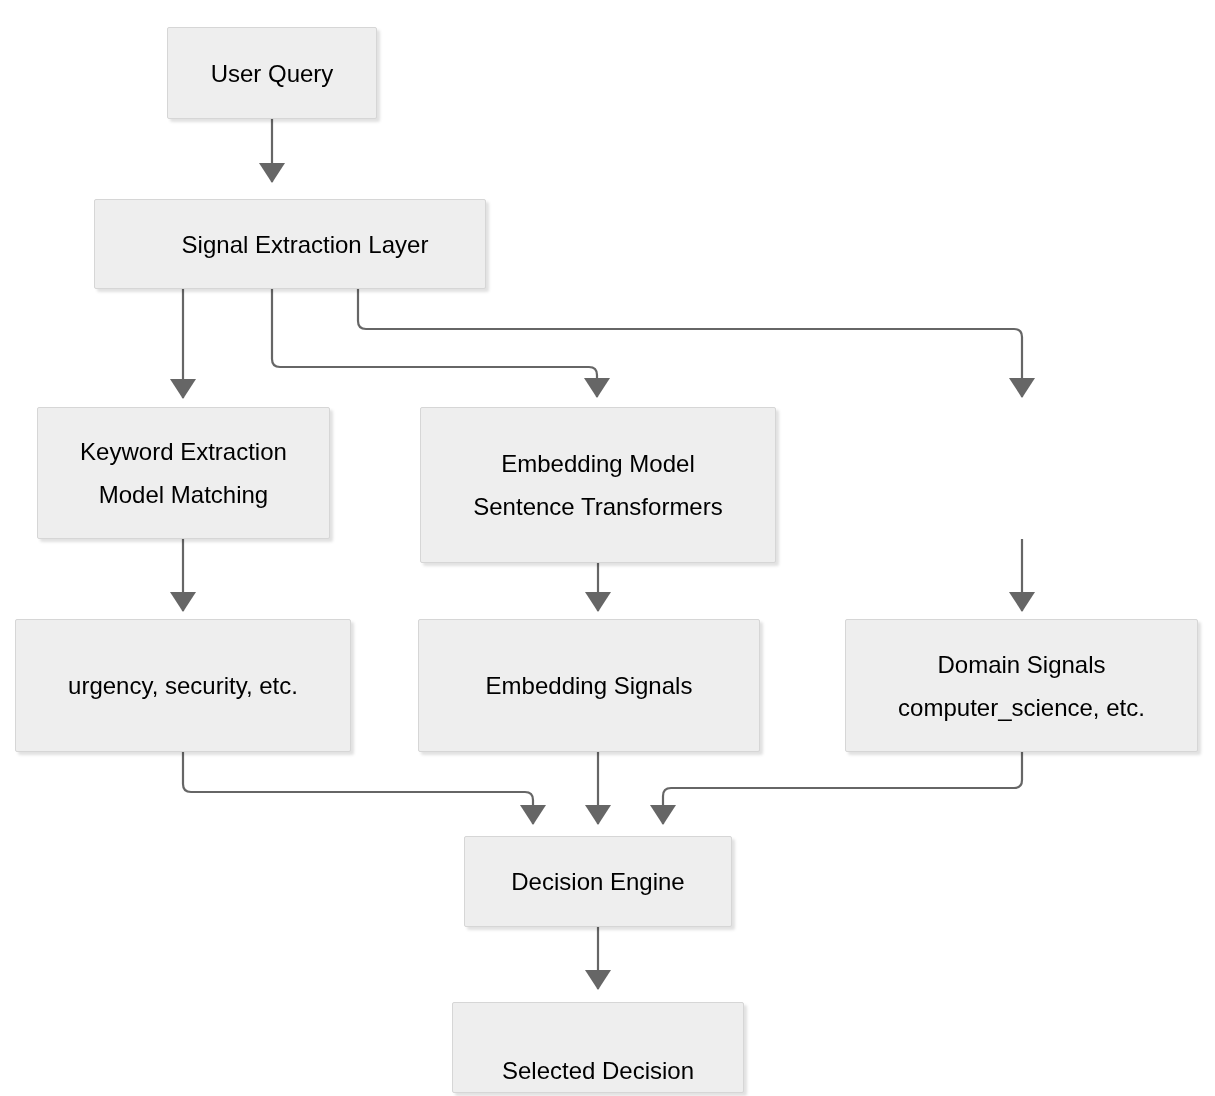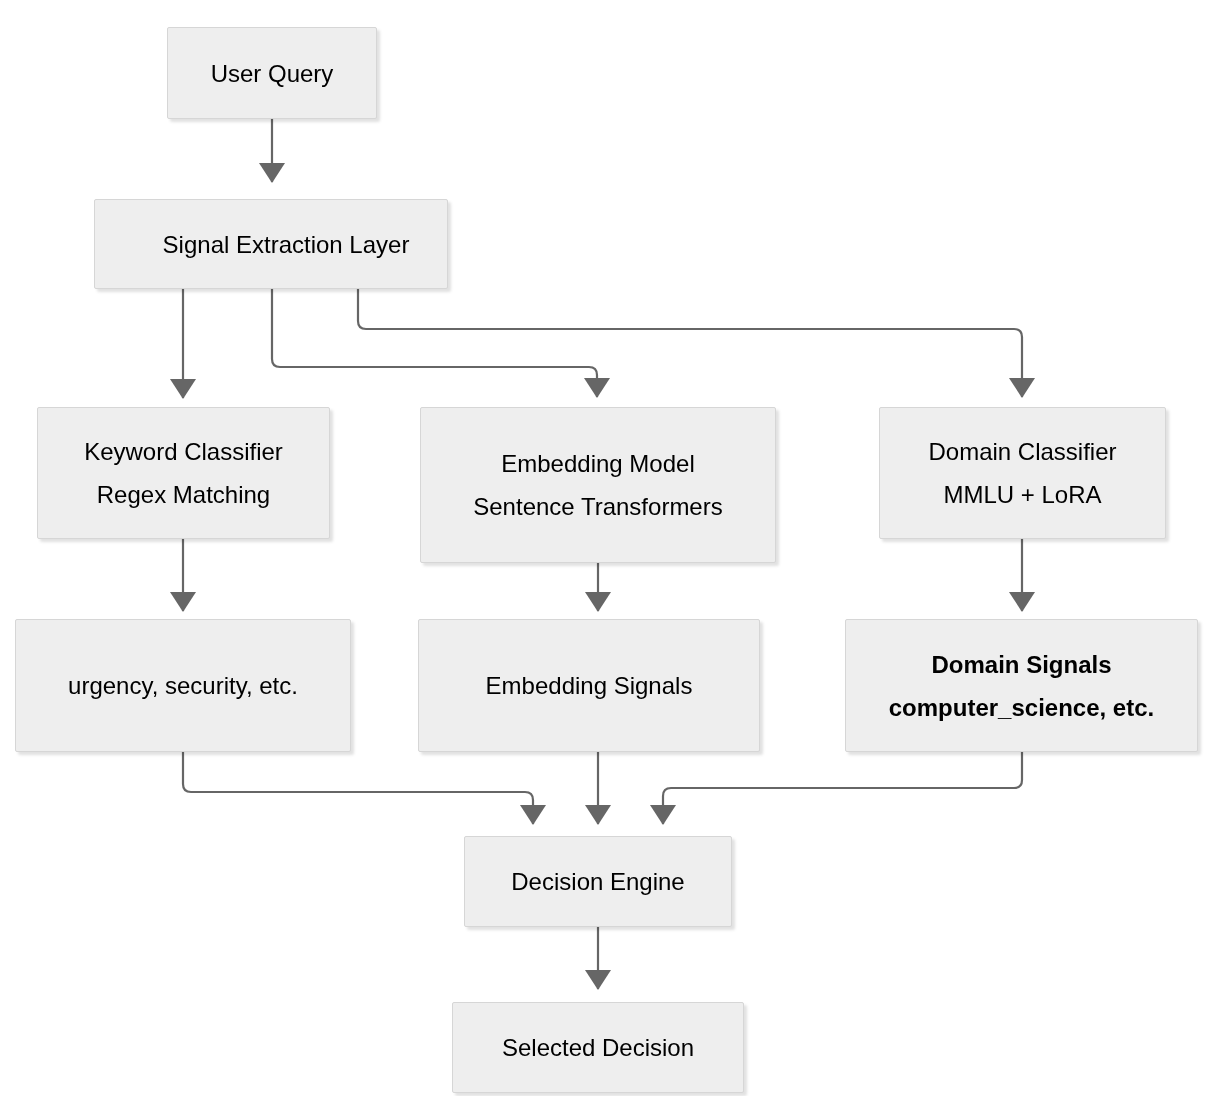--- a/index.html
+++ b/index.html
@@ -78,56 +78,52 @@
     <path class="edge" marker-end="url(#arrow)" d="M598,740 V812"></path>
     <path class="edge" marker-end="url(#arrow)" d="M1022,740 V768 Q1022,776 1014,776 H671 Q663,776 663,784 V812"></path>
     <path class="edge" marker-end="url(#arrow)" d="M598,911 V977"></path>
   </svg>
 
   <div class="node" style="left:167px; top:15px; width:210px; height:92px;">
     <div class="line1">User Query</div>
 
   </div>
 
-  <div class="node" style="left:94px; top:187px; width:354px; height:90px;padding-left:30px;">
+  <div class="node" style="left:94px; top:187px; width:392px; height:90px;padding-left:30px;">
     <div class="line1">Signal Extraction Layer</div>
 
   </div>
 
   <div class="node" style="left:37px; top:395px; width:293px; height:132px;">
-    <div class="line1">Keyword Classifier</div>
-    <div class="line2">Regex Matching</div>
+    <div class="line1">Keyword Extraction</div>
+    <div class="line2">Model Matching</div>
   </div>
 
   <div class="node" style="left:420px; top:395px; width:356px; height:156px;">
     <div class="line1">Embedding Model</div>
     <div class="line2">Sentence Transformers</div>
   </div>
 
-  <div class="node" style="left:879px; top:395px; width:287px; height:132px;">
-    <div class="line1">Domain Classifier</div>
-    <div class="line2">MMLU + LoRA</div>
-  </div>
 
   <div class="node" style="left:15px; top:607px; width:336px; height:133px;">
     <div class="line2">urgency, security, etc.</div>
   </div>
 
   <div class="node" style="left:418px; top:607px; width:342px; height:133px;">
     <div class="line1">Embedding Signals</div>
   </div>
 
-  <div class="node" style="left:845px; top:607px; width:353px; height:133px;font-weight:bold;">
+  <div class="node" style="left:845px; top:607px; width:353px; height:133px;">
     <div class="line1">Domain Signals</div>
     <div class="line2">computer_science, etc.</div>
   </div>
 
   <div class="node" style="left:464px; top:824px; width:268px; height:91px;">
     <div class="line1">Decision Engine</div>
 
   </div>
 
-  <div class="node" style="left:452px; top:990px; width:292px; height:91px;">
+  <div class="node" style="left:452px; top:990px; width:292px; height:91px;justify-content:flex-end;">
     <div class="line1">Selected Decision</div>
 
   </div>
 
 </div>
 
 </body></html>

